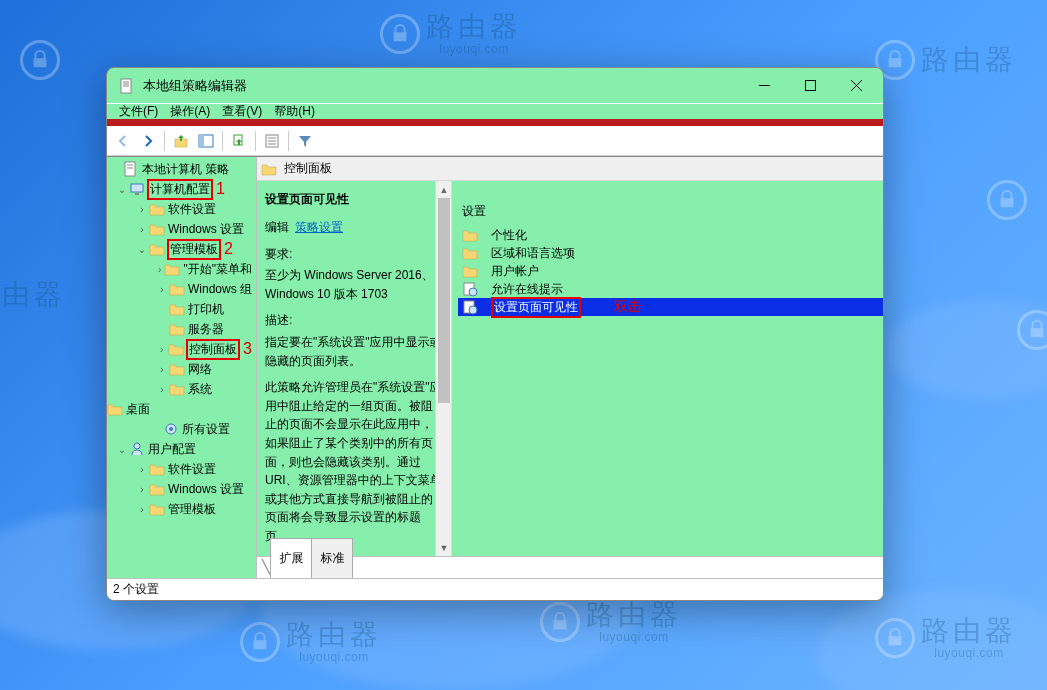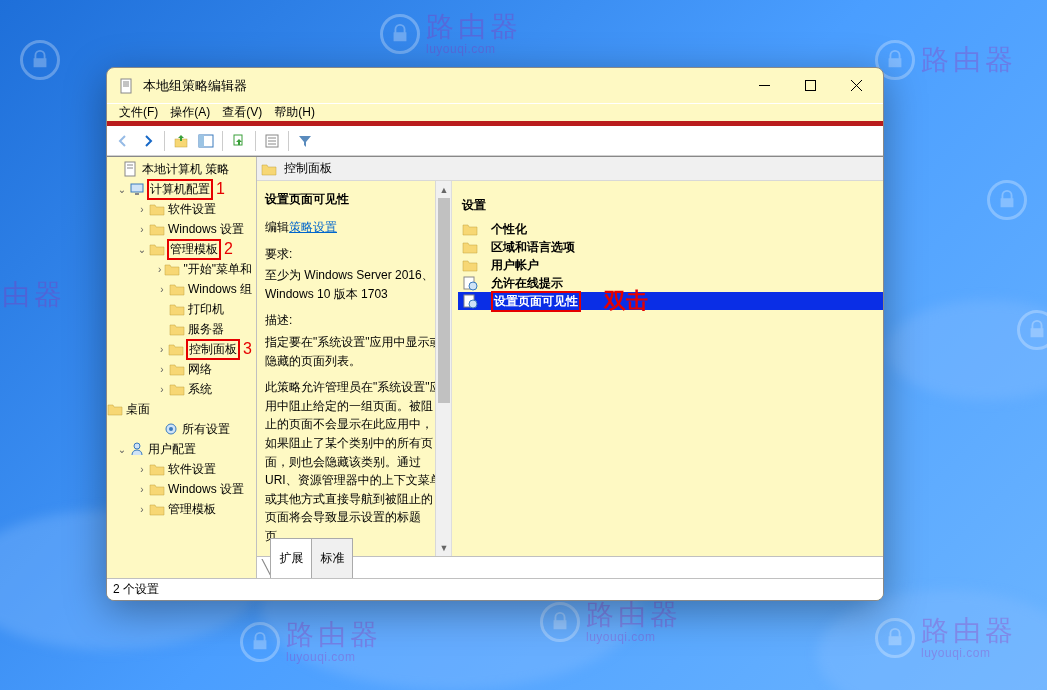--- a/index.html
+++ b/index.html
@@ -2,32 +2,32 @@
 <html><head>
 <meta charset="utf-8">
 <style>
 * { box-sizing: border-box; margin: 0; padding: 0; font-family: "Microsoft YaHei", "Segoe UI", Tahoma, sans-serif; font-size: 12px; }
 body { width: 1047px; height: 690px; background: linear-gradient(135deg, #1e6fd9 0%, #4a9eff 50%, #6bb4ff 100%); position: relative; overflow: hidden; }
 .bg-cloud { position: absolute; background: rgba(135,190,255,0.35); border-radius: 50%; filter: blur(6px); }
 .bg-cloud.c1 { width: 300px; height: 140px; left: -40px; top: 510px; }
 .bg-cloud.c2 { width: 380px; height: 170px; left: 260px; top: 520px; }
 .bg-cloud.c3 { width: 260px; height: 130px; right: -30px; bottom: -30px; }
 .bg-cloud.c4 { width: 200px; height: 100px; right: -40px; top: 300px; }
-.watermark { position: absolute; opacity: 0.28; color: #a21caf; display: flex; align-items: center; gap: 6px; pointer-events: none; }
+.watermark { position: absolute; opacity: 0.28; color: #0c4a6e; display: flex; align-items: center; gap: 6px; pointer-events: none; }
 .watermark .wm-icon { width: 40px; height: 40px; border: 3px solid #fff; border-radius: 50%; display: inline-flex; align-items: center; justify-content: center; }
 .watermark .wm-icon svg { width: 22px; height: 22px; }
 .watermark .wm-text { display: flex; flex-direction: column; line-height: 1.1; }
 .watermark .wm-text .big { font-size: 28px; font-weight: 400; letter-spacing: 4px; }
-.watermark .wm-text .small { font-size: 12px; letter-spacing: 0.5px; }
-.window { position: absolute; left: 106px; top: 67px; width: 778px; height: 534px; background: #fef9c3; border: 1px solid #888; border-radius: 8px; box-shadow: 0 10px 40px rgba(0,0,0,0.35); display: flex; flex-direction: column; overflow: hidden; }
+.watermark .wm-text .small { font-size: 12px; letter-spacing: 0.5px; text-align: center; }
+.window { position: absolute; left: 106px; top: 67px; width: 778px; height: 534px; background: #86efac; border: 1px solid #888; border-radius: 8px; box-shadow: 0 10px 40px rgba(0,0,0,0.35); display: flex; flex-direction: column; overflow: hidden; }
 .titlebar { height: 36px; display: flex; align-items: center; padding: 0 4px 0 12px; border-bottom: 1px solid #fff; }
 .titlebar .app-icon { width: 16px; height: 16px; margin-right: 8px; }
 .titlebar .title { flex: 1; font-size: 13px; color: #000; }
 .titlebar .win-btn { width: 46px; height: 32px; display: flex; align-items: center; justify-content: center; color: #000; }
-.menubar { height: 22px; display: flex; align-items: center; padding: 0 6px; border-bottom: 5px solid #b91c1c; }
+.menubar { height: 22px; display: flex; align-items: center; padding: 0 6px; border-bottom: 7px solid #b91c1c; }
 .menubar .menu-item { padding: 2px 6px; color: #000; }
 .toolbar { height: 30px; display: flex; align-items: center; gap: 1px; padding: 2px 4px; border-bottom: 1px solid #d0d0d0; background: #fff; }
 .tool-btn { width: 24px; height: 24px; display: flex; align-items: center; justify-content: center; border-radius: 3px; }
 .tool-btn.disabled { opacity: 0.45; }
 .tool-sep { width: 1px; height: 20px; background: #ccc; margin: 0 3px; }
 .body { flex: 1; display: flex; min-height: 0; border-top: 1px solid #888; }
 .tree-pane { width: 150px; border-right: 1px solid #c0c0c0; overflow: auto; padding: 2px 0; position: relative; }
 .tree-pane::-webkit-scrollbar { width: 16px; height: 16px; }
 .tree-pane::-webkit-scrollbar-thumb { background: #c1c1c1; border-radius: 0; }
 .tree-pane::-webkit-scrollbar-track { background: #f0f0f0; }
@@ -37,36 +37,36 @@
 .tree-label { font-size: 12px; color: #000; }
 .folder-icon { fill: #f7d774; stroke: #c2a23f; stroke-width: 0.5; }
 .redbox { border: 2px solid #e60000; padding: 0 1px; margin-left: -1px; }
 .red-num { color: #e60000; font-size: 16px; font-weight: 400; margin-left: 3px; }
 .detail-pane { flex: 1; display: flex; flex-direction: column; min-width: 0; }
 .crumb-bar { height: 24px; background: #f0f0f0; border-bottom: 1px solid #d8d8d8; display: flex; align-items: center; padding: 0 4px; gap: 4px; }
 .crumb-bar .label { font-size: 12px; color: #000; }
 .detail-body { flex: 1; display: flex; min-height: 0; position: relative; }
 .desc-col { width: 195px; border-right: 1px solid #ddd; padding: 10px 8px; overflow: hidden; position: relative; }
 .desc-col h3 { font-size: 12px; font-weight: bold; margin-bottom: 10px; }
-.desc-col .link { color: #0066cc; text-decoration: underline; }
+.desc-col .link { color: #0066cc; text-decoration: underline; margin-left: 6px; }
 .desc-col p { font-size: 12px; line-height: 1.55; margin-bottom: 8px; color: #000; }
 .desc-col .lbl { font-size: 12px; margin-bottom: 3px; }
 .desc-scroll-stub { position:absolute; right:-1px; top:0; bottom:0; width:17px; background:#f0f0f0; border-left:1px solid #d8d8d8; display:flex; flex-direction:column; }
 .desc-scroll-stub .arrow { height:17px; display:flex; align-items:center; justify-content:center; color:#666; font-size:9px; }
 .desc-scroll-stub .track { flex:1; position:relative; }
 .desc-scroll-stub .thumb { position:absolute; left:2px; right:2px; top:0; height:60%; background:#c1c1c1; }
-.setting-col { flex: 1; padding: 16px 0 0 6px; overflow: auto; font-weight: bold; }
+.setting-col { flex: 1; padding: 22px 0 0 6px; overflow: auto; }
 .setting-col .col-head { font-size: 12px; color: #000; margin: 0 0 6px 4px; }
 .setting-item { display: flex; align-items: center; height: 18px; padding: 0 4px; gap: 13px; }
 .setting-item .s-icon { width: 16px; height: 16px; flex-shrink: 0; }
 .setting-item .s-text { font-size: 12px; }
 .setting-item.selected { background: #0a2ee6; color: #fff; }
 .setting-item.selected .s-text { color: #fff; }
 .setting-item.selected .redbox2 { border: 2px solid #e60000; padding: 0 1px; }
-.dbl-label { color: #e60000; font-size: 22px; margin-left: 10px; }
+.dbl-label { color: #e60000; font-size: 14px; margin-left: 20px; }
 .tabs-row { height: 22px; border-top: 1px solid #c0c0c0; display: flex; align-items: flex-end; padding: 0 4px; background: #fff; }
 .tab { padding: 11px 8px; border: 1px solid #aaa; border-bottom: none; margin-right: -1px; background: #fff; font-size: 12px; position: relative; }
 .tab.active { background: #fff; z-index: 2; }
 .tab.inactive { background: #f0f0f0; }
 .tabs-row .backslash { margin-left: 1px; color:#888; font-size:14px; align-self:center; padding-bottom:2px; }
 .statusbar { height: 22px; border-top: 1px solid #c0c0c0; display: flex; align-items: center; padding: 0 6px; font-size: 12px; background: #fff; }
 svg { display: block; }
 </style>
 </head>
 <body>

